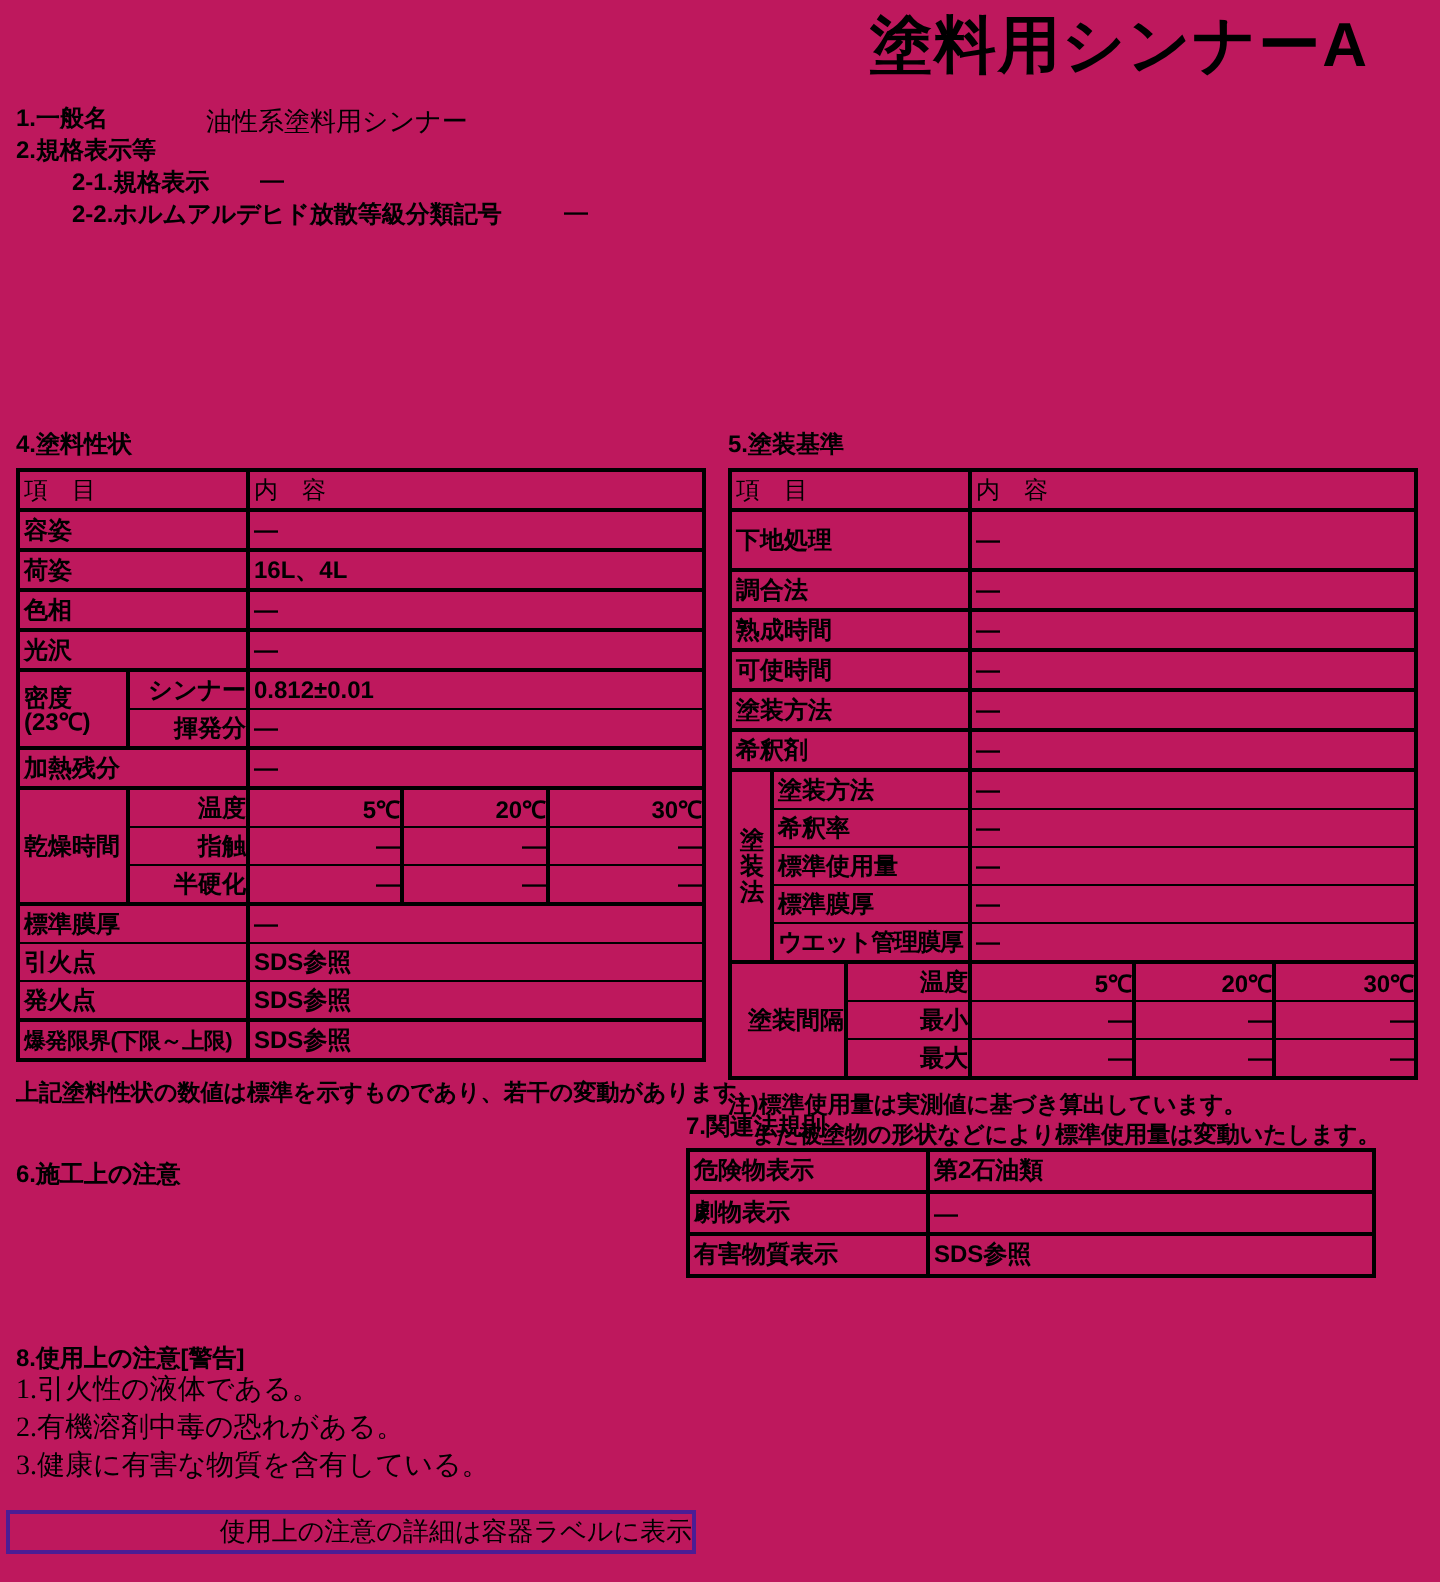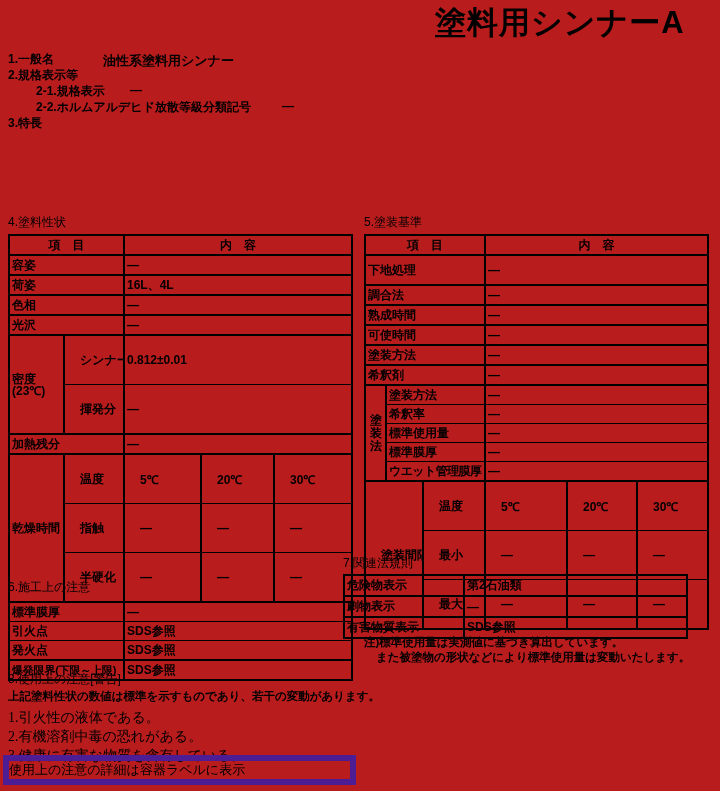--- a/index.html
+++ b/index.html
@@ -1,53 +1,53 @@
 <!DOCTYPE html>
 <html><head>
 <meta charset="utf-8">
 <style>
   html,body{margin:0;padding:0;background:#fff}
-  #doc{position:relative;width:720px;height:791px;background:#b91c1c;color:#000;
+  #doc{position:relative;width:720px;height:791px;background:#be185d;color:#000;
        font-family:"Liberation Sans",sans-serif;overflow:hidden}
   .abs{position:absolute}
   #title{left:435px;top:2px;font-size:31px;font-weight:bold;letter-spacing:1px;white-space:nowrap}
 
   
   #sec123{left:8px;top:51px;width:420px}
   .ln{position:relative;height:16px;font-size:12px;font-weight:bold;white-space:nowrap}
   .ind{padding-left:28px}
-  .inline-val{position:absolute;top:1px;font-family:"Liberation Serif",serif;font-weight:bold;font-size:13px}
+  .inline-val{position:absolute;top:1px;font-family:"Liberation Serif",serif;font-weight:normal;font-size:13px}
   .dash-abs{position:absolute;top:0;font-weight:bold}
 
   
   .sec{position:absolute}
-  .h{font-size:12px;font-weight:normal;height:14px;line-height:14px;margin-bottom:5px;white-space:nowrap}
+  .h{font-size:12px;font-weight:bold;height:14px;line-height:14px;margin-bottom:5px;white-space:nowrap}
 
   
   table.tb{border-collapse:collapse;border:2px solid #000;table-layout:fixed;
            font-size:12px;font-weight:bold;font-family:"Liberation Sans",sans-serif}
   .tb td,.tb th{border:1px solid #000;border-left-width:2px;border-right-width:2px;
                 height:18px;padding:0 2px;white-space:nowrap;overflow:hidden;
                 text-align:left;vertical-align:middle}
-  .tb th{text-align:center;font-weight:bold}
+  .tb th{font-weight:normal}
   tr.mr>td,tr.mr>th{border-top-width:2px}
-  td.c{text-align:left;padding:15px}
+  td.c{text-align:right;padding:0}
   td.two{line-height:12px}
   td.vert{white-space:normal;word-break:break-all;line-height:13px;text-align:center;padding:0 4px}
   tr.r28>td{height:28px}
   .t7 td{height:19px}
   td.fit{font-size:11px;letter-spacing:-0.2px}
   td.tight{letter-spacing:-0.6px}
   .note{font-size:11.5px;font-weight:bold;margin-top:8px;white-space:nowrap}
   .note2{font-size:11.5px;font-weight:bold;white-space:nowrap;padding-left:12px}
 
   
   #sec8 .item{font-family:"Liberation Serif",serif;font-size:14px;line-height:19px;white-space:nowrap}
-  #labelbox{left:3px;top:755px;width:341px;height:18px;border:6px solid #4c1d95;
-            text-align:left;line-height:18px;font-family:"Liberation Serif",serif;font-size:13px}
+  #labelbox{left:3px;top:755px;width:341px;height:18px;border:2px solid #4c1d95;
+            text-align:right;line-height:18px;font-family:"Liberation Serif",serif;font-size:13px}
 </style>
 </head>
 <body>
 
 <div id="doc">
 
   <div id="title" class="abs">塗料用シンナーA</div>
 
   <div id="sec123" class="abs">
     <div class="ln">
@@ -57,23 +57,20 @@
     <div class="ln">
       <span>2.規格表示等</span>
     </div>
     <div class="ln ind">
       <span>2-1.規格表示</span>
       <span class="dash-abs" style="left:122px">—</span>
     </div>
     <div class="ln ind">
       <span>2-2.ホルムアルデヒド放散等級分類記号</span>
       <span class="dash-abs" style="left:274px">—</span>
-    </div>
-    <div class="ln">
-      <span>3.特長</span>
     </div>
   </div>
 
   <div class="sec" style="left:8px;top:215px;width:343px">
     <div class="h">4.塗料性状</div>
     <table class="tb" style="width:343px">
       <colgroup>
           <col style="width:55px">
           <col style="width:60px">
           <col style="width:77px">
@@ -265,21 +262,21 @@
       </tr>
       <tr class="mr">
         <td>有害物質表示</td>
         <td>SDS参照</td>
       </tr>
     </tbody>
       </table>
   </div>
 
   <div id="sec8" class="sec" style="left:8px;top:672px;width:400px">
-    <div class="h" style="margin-bottom:22px">8.使用上の注意[警告]</div>
+    <div class="h" style="margin-bottom:0">8.使用上の注意[警告]</div>
     <div class="item">1.引火性の液体である。</div>
     <div class="item">2.有機溶剤中毒の恐れがある。</div>
     <div class="item">3.健康に有害な物質を含有している。</div>
   </div>
 
   <div id="labelbox" class="abs">
     <span>使用上の注意の詳細は容器ラベルに表示</span>
   </div>
 
 </div>

